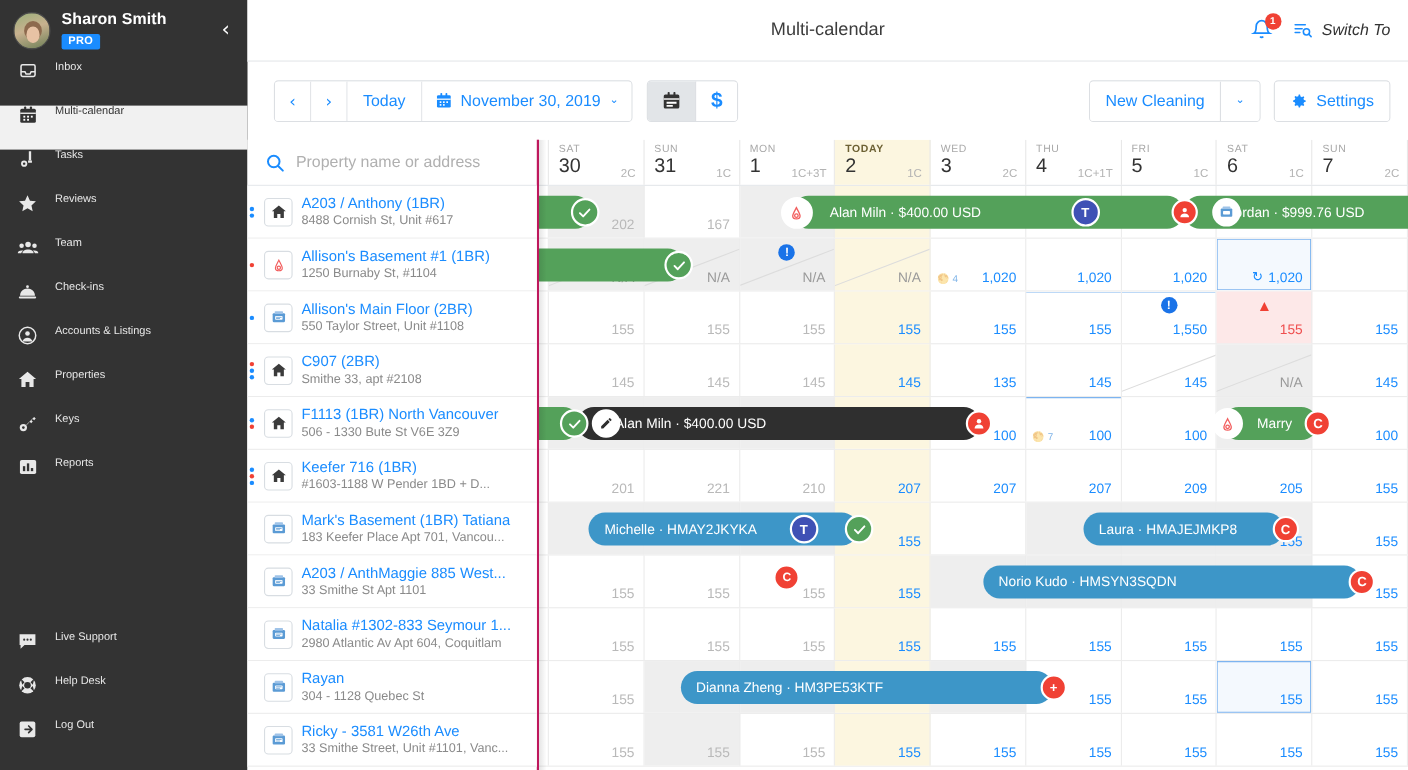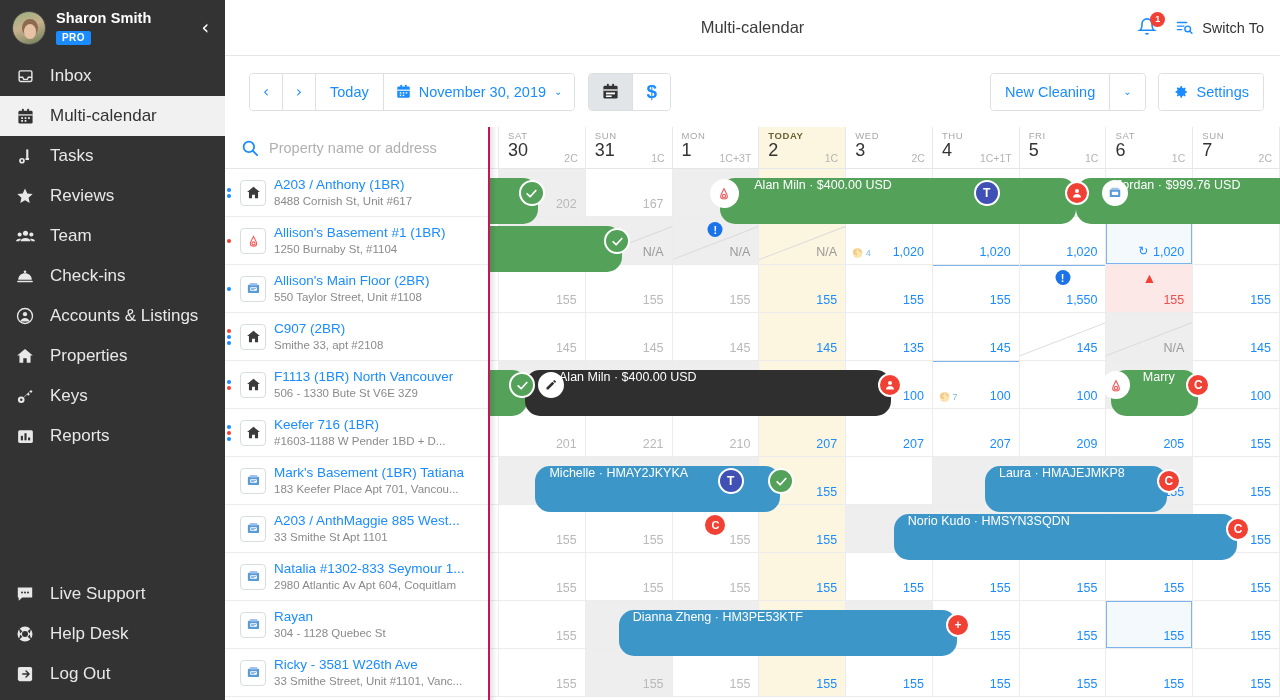--- a/index.html
+++ b/index.html
@@ -40,22 +40,22 @@
     display: inline-block; margin-top: 5px; background: #1a8cff; color: #fff;
     font-size: 10px; font-weight: bold; padding: 2px 6px 2px 6px; border-radius: 2px;
     letter-spacing: .4px;
   }
   .collapse-btn {
     position: absolute; right: 16px; top: 18px; color: #ffffff;
     font-size: 19px; line-height: 1; cursor: pointer; font-family:"DejaVu Sans",sans-serif;
   }
   .nav { display: flex; flex-direction: column; }
   .nav-item {
-    height: 40px; display: flex; align-items: center; padding-left: 14px;
-    color: #e8e8e8; font-size: 17px; cursor: pointer; gap: 14px;
+    height: 40px; display: flex; align-items: flex-start; padding-left: 14px;
+    color: #e8e8e8; font-size: 10px; cursor: pointer; gap: 14px;
   }
   .nav-item.active { background: #f1f1f1; color: #333; }
   .nav-item .ic { width: 22px; display:flex; align-items:center; justify-content:center; }
   .nav-item .ic svg { display:block; }
   .nav-spacer { flex: 1 1 auto; }
   .nav-bottom { padding-bottom: 6px; }
 
   
   .main { flex: 1 1 auto; display: flex; flex-direction: column; min-width: 0; }
 
@@ -70,21 +70,21 @@
   .topbar-right {
     margin-left: auto; display: flex; align-items: center; gap: 16px;
     padding-right: 16px; z-index: 2;
   }
   .bell-wrap { position: relative; width: 22px; height: 24px; cursor: pointer; }
   .badge {
     position: absolute; right: -6px; top: -4px; background: #f04134; color: #fff;
     font-size: 9px; font-weight: bold; width: 15px; height: 15px; border-radius: 50%;
     display: flex; align-items: center; justify-content: center;
   }
-  .switch-to { display: flex; align-items: center; gap: 8px; color: #333; font-size: 14.5px; cursor: pointer;}
+  .switch-to { display: flex; align-items: center; gap: 8px; color: #333; font-size: 14.5px; cursor: pointer; font-style: italic;}
 
   .toolbar {
     height: 71px; flex:0 0 71px; display: flex; align-items: center;
     padding: 0 16px 0 24px; background: #fff;
   }
   .btn-group { display: flex; border: 1px solid #dcdfe3; border-radius: 4px; overflow: hidden; background:#fff; }
   .btn {
     height: 36px; padding: 0 14px; display: flex; align-items: center; justify-content:center;
     color: #1a8cff; font-size: 14.5px; background: #fff; cursor: pointer;
     border-right: 1px solid #dcdfe3; white-space: nowrap;
@@ -174,22 +174,22 @@
   .cell-badge {
     position: absolute; top: 5px; left: 50%; transform: translateX(-50%);
     width: 15px; height: 15px; border-radius: 50%; color: #fff; font-size: 11px;
     font-weight: bold; display: flex; align-items: center; justify-content: center;
   }
   .cell-badge.info { background: #1a73e8; }
   .cell-badge.warn { background: transparent; color: #f04134; font-size: 14px; }
 
   
   .bar {
-    position: absolute; height: 46px; border-radius: 15px; display: flex;
-    align-items: flex-start; color: #fff; font-size: 12.5px; white-space: nowrap;
+    position: absolute; height: 30px; border-radius: 15px; display: flex;
+    align-items: center; color: #fff; font-size: 12.5px; white-space: nowrap;
     top: 9px; z-index: 4; padding-left: 14px; padding-right: 14px;
   }
   .bar.green { background: #54a15a; }
   .bar.blue  { background: #3d96c8; }
   .bar.dark  { background: #2f2f2f; }
   .bar.squareL { border-top-left-radius: 0; border-bottom-left-radius: 0; padding-left: 8px; }
   .bar.squareR { border-top-right-radius: 0; border-bottom-right-radius: 0; padding-right: 8px; }
 
   .chip {
     position: absolute; z-index: 6; width: 24px; height: 24px; border-radius: 50%;

